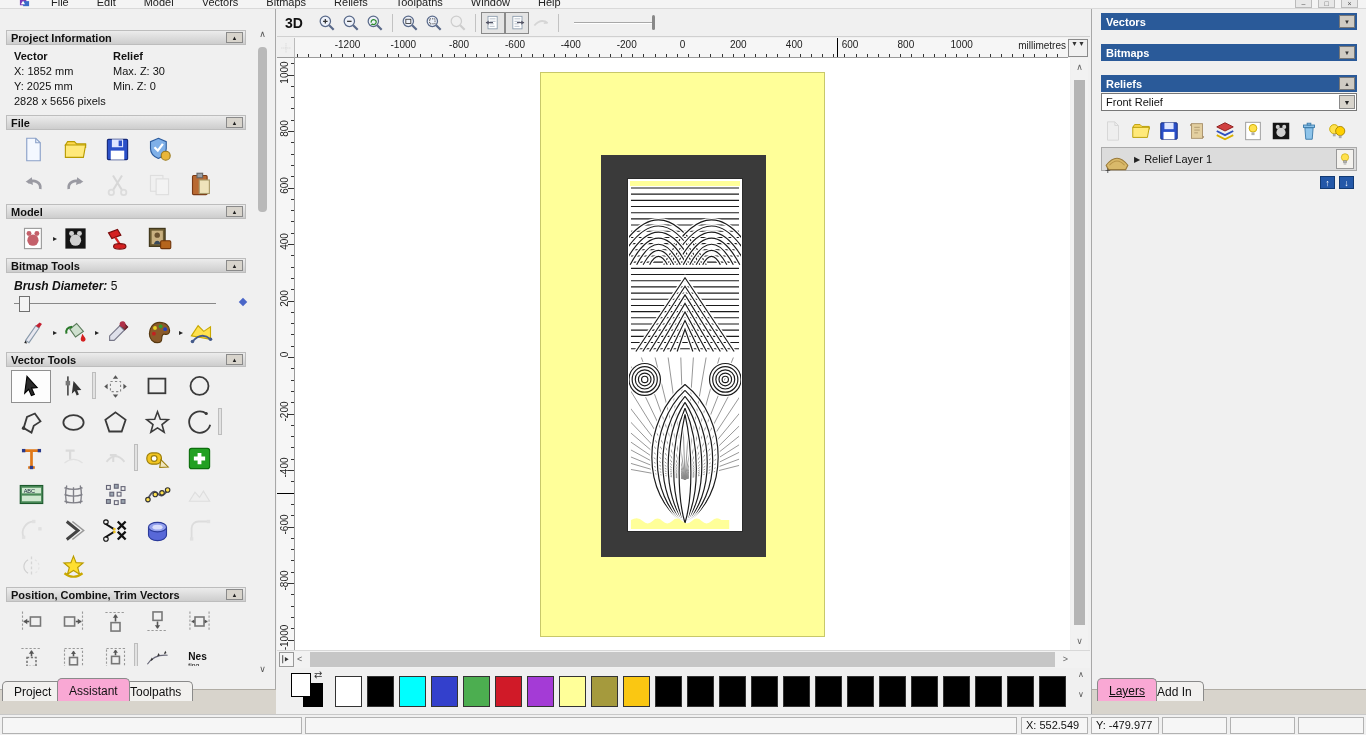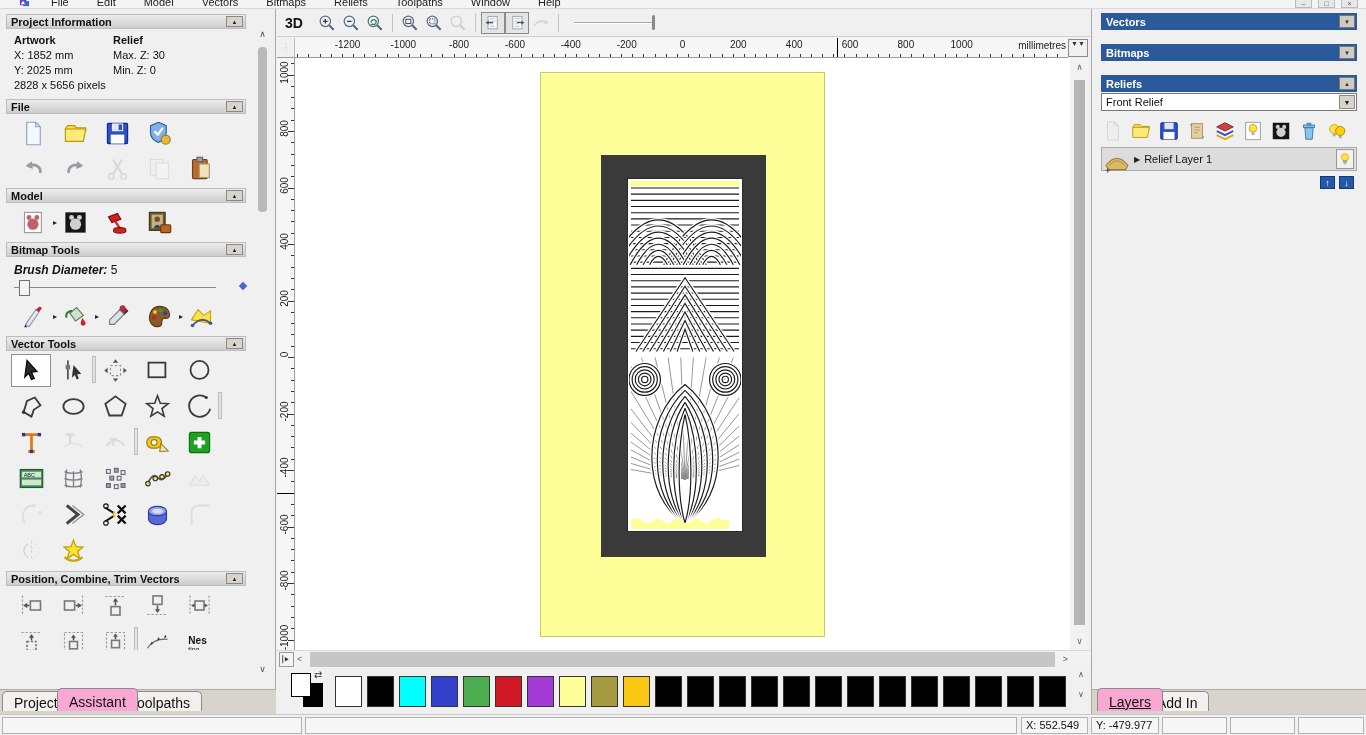--- a/index.html
+++ b/index.html
@@ -10,21 +10,21 @@
   
   #menubar{position:absolute;left:0;top:0;width:1366px;height:9px;background:#f4f4f4;overflow:hidden;border-bottom:1px solid #d9d9d9}
   #menurow{position:absolute;left:0;top:-7px;height:18px;display:flex;align-items:center;gap:0}
   #appicon{width:13px;height:11px;margin:0 6px 0 18px}
   .menuitem{padding:0 14px 0 14px;font-size:11px;color:#222}
   #wincontrols{position:absolute;right:8px;top:-1px;display:flex;gap:6px}
   .winbtn{width:17px;height:9px;border:1px solid #bbb;background:#e8e8e8;font-size:7px;line-height:7px;text-align:center;color:#555}
 
   
   #leftpanel{position:absolute;left:0;top:9px;width:276px;height:705px;background:#f0f0f0;border-right:1px solid #a8a8a8}
-  #leftcontent{position:absolute;left:0;top:0;width:252px;height:681px;overflow:hidden;padding:3px 0 0 6px}
+  #leftcontent{position:absolute;left:0;top:16px;width:252px;height:681px;overflow:hidden;padding:3px 0 0 6px}
   .hdr{position:relative;height:15px;background:linear-gradient(#ececec,#cdcdcd);border:1px solid #bdbdbd;font-weight:bold;font-size:11px;display:flex;align-items:center;padding-left:4px;margin:2px 6px 2px 0}
   .hdr .hbtn{position:absolute;right:2px;top:1px;width:17px;height:11px;background:#d8d4cc;border:1px solid #8a8a8a;font-size:6px;line-height:10px;text-align:center;color:#222}
   #projinfo{padding:2px 4px 4px 8px;line-height:15px}
   #projinfo .cols{display:flex}
   #projinfo .c1{width:99px}
   #projinfo b{font-weight:bold}
   .toolrow{display:flex;gap:4px;padding:2px 0 2px 8px}
   .tool{position:relative;width:38px;height:31px;display:flex;align-items:center;justify-content:center}
   .tool svg{width:27px;height:27px}
   .tool.active{background:#fdfdfd;border:1px solid #909090}
@@ -37,21 +37,21 @@
   #slider1 .trk{position:absolute;left:0;right:22px;top:8px;height:1px;background:#888}
   #slider1 .knob{position:absolute;left:5px;top:1px;width:11px;height:16px;background:#f4f4f4;border:1px solid #707070}
   #slider1 .dia{position:absolute;right:-8px;top:4px;width:6px;height:6px;background:#4a66c8;transform:rotate(45deg)}
   #vgrid,#pgrid{display:grid;grid-template-columns:repeat(5,42px);grid-auto-rows:36px;padding-left:4px}
   #vgrid .tool,#pgrid .tool{width:40px;height:33px;margin:1px}
   #pwrap{height:62px;overflow:hidden}
   #lscroll{position:absolute;right:6px;top:12px;width:13px;height:655px}
   #lscroll .ch{position:absolute;left:0;width:13px;font-size:9px;color:#555;text-align:center}
   #lscroll .thumb{position:absolute;left:2px;top:26px;width:9px;height:165px;background:#b9b9b9;border-radius:4px}
   #ltabs{position:absolute;left:0;bottom:0;width:276px;height:25px;background:#d8d4cc;border-top:1px solid #b0aca4}
-  .tab{position:absolute;bottom:3px;height:20px;background:#f2f1ef;border:1px solid #8a8a8a;border-bottom:none;border-radius:5px 5px 0 0;padding:3px 11px 14px 11px;font-size:14px}
+  .tab{position:absolute;bottom:13px;height:20px;background:#f2f1ef;border:1px solid #8a8a8a;border-bottom:none;border-radius:5px 5px 0 0;padding:3px 11px 14px 11px;font-size:12px}
   .tab.active{height:23px;padding-top:5px;background:#f9a8d4;z-index:2}
 
   
   #canvasarea{position:absolute;left:277px;top:9px;width:813px;height:705px;background:#f0f0f0}
   #ctoolbar{position:absolute;left:0;top:0;width:813px;height:28px;border-bottom:1px solid #d0d0d0;display:flex;align-items:center}
   #btn3d{font-weight:bold;font-size:14px;margin:0 12px 0 8px}
   .tbtn{width:24px;height:22px;display:flex;align-items:center;justify-content:center}
   .tbtn svg{width:20px;height:20px}
   .tbtn.pressed{border:1px solid #8a8a8a;background:#e4e4e4}
   .tbtn.disabled svg{opacity:.4;filter:grayscale(1)}
@@ -149,21 +149,21 @@
   </div>
 
   <div id="leftpanel">
     <div id="leftcontent">
       <div class="hdr">
         <span>Project Information</span>
         <span class="hbtn">▲</span>
       </div>
       <div id="projinfo">
         <div class="cols">
-            <b class="c1">Artwork</b>
+            <b class="c1">Vector</b>
             <b>Relief</b>
           </div>
         <div class="cols">
             <span class="c1">X: 1852 mm</span>
             <span>Max. Z: 30</span>
           </div>
         <div class="cols">
             <span class="c1">Y: 2025 mm</span>
             <span>Min. Z: 0</span>
           </div>

